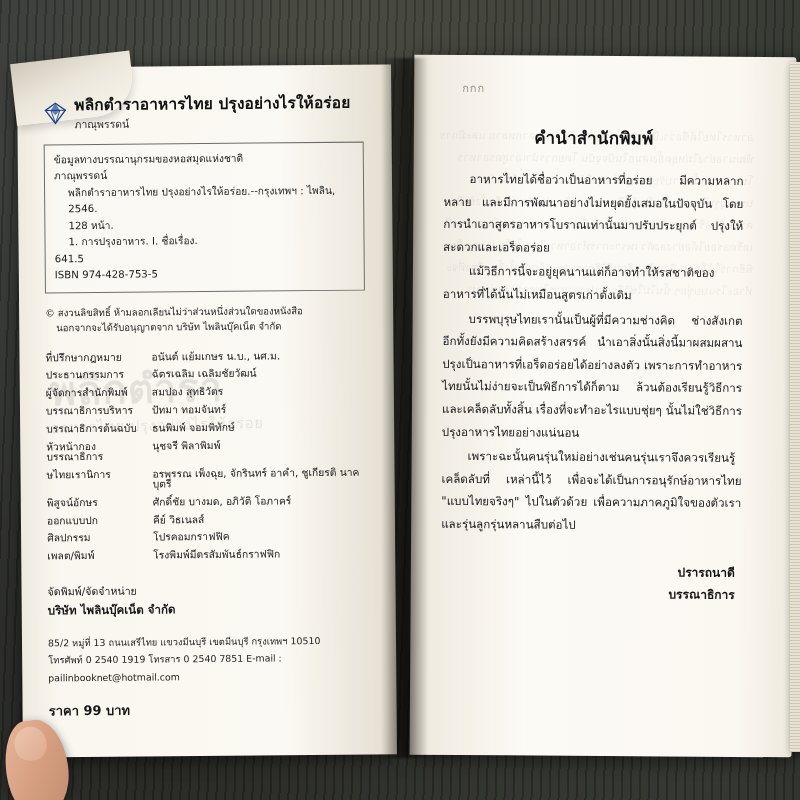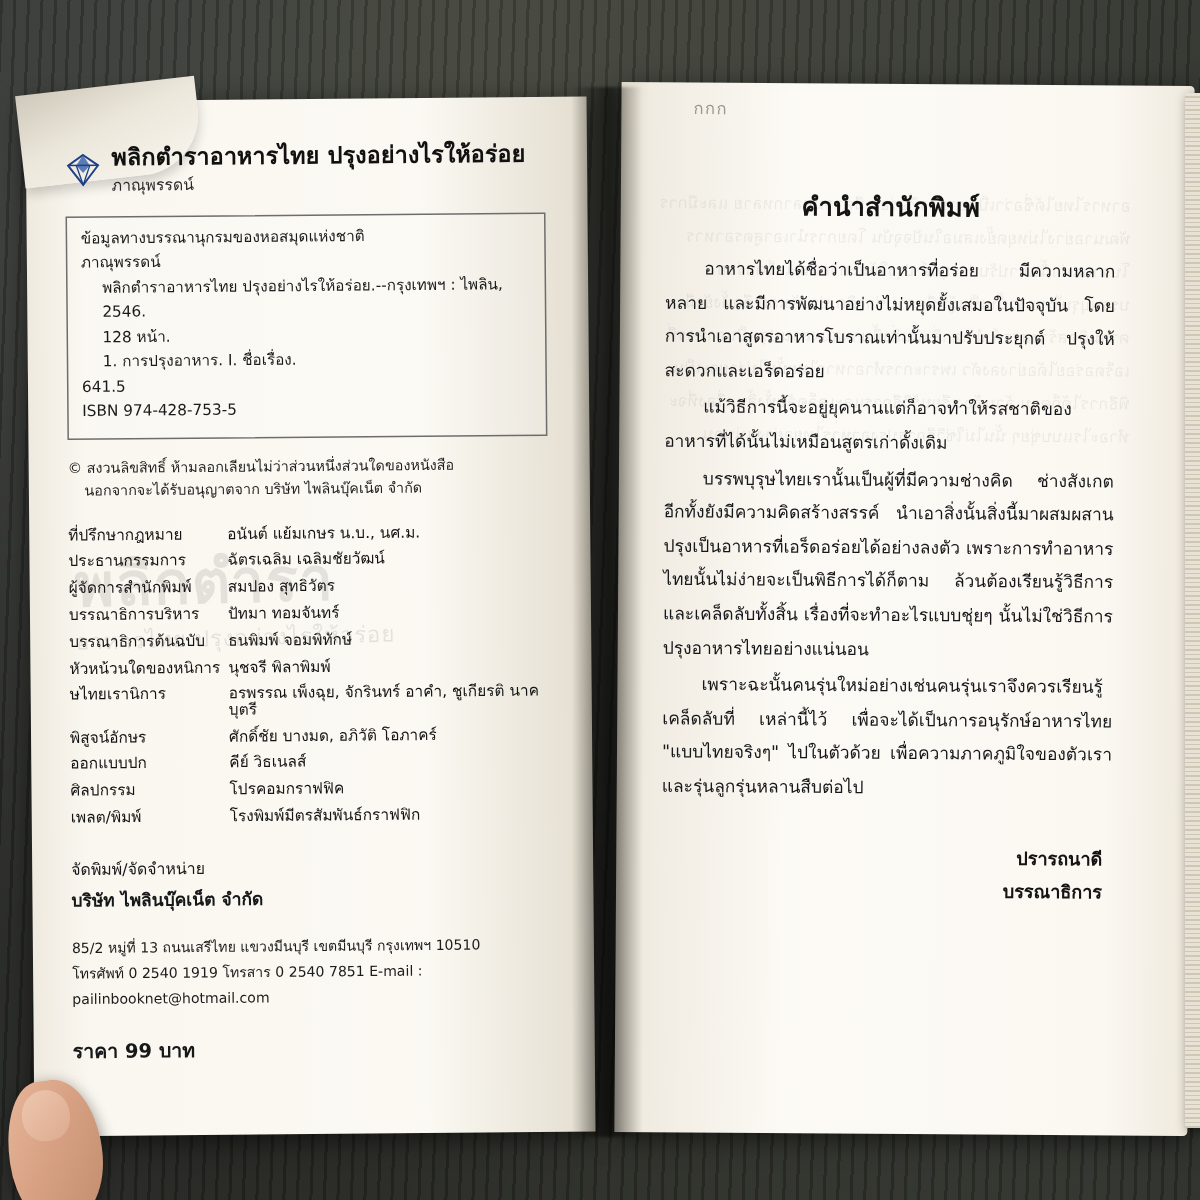--- a/index.html
+++ b/index.html
@@ -235,21 +235,21 @@
   .rp-content {
     position: absolute;
     left: 30px;
     top: 40px;
     width: 300px;
     color: #141414;
   }
   .folio {
     position: absolute;
     left: 48px;
-    top: 8px;
+    top: 24px;
     font-size: 11px;
     color: #9c968a;
     letter-spacing: 1px;
     text-align: center;
   }
   .rp-heading {
     text-align: center;
     font-size: 17px;
     font-weight: bold;
     margin-top: 28px;
@@ -376,21 +376,21 @@
           </div>
           <div class="credit-row">
             <div class="credit-role">บรรณาธิการบริหาร</div>
             <div class="credit-value">ปัทมา ทอมจันทร์</div>
           </div>
           <div class="credit-row">
             <div class="credit-role">บรรณาธิการต้นฉบับ</div>
             <div class="credit-value">ธนพิมพ์ จอมพิทักษ์</div>
           </div>
           <div class="credit-row">
-            <div class="credit-role">หัวหน้วนใดของหนิการ</div>
+            <div class="credit-role">หัวหน้ากองบรรณาธิการ</div>
             <div class="credit-value">นุชจรี พิลาพิมพ์</div>
           </div>
           <div class="credit-row">
             <div class="credit-role">ษไทยเรานิการ</div>
             <div class="credit-value">อรพรรณ เพ็งฉุย, จักรินทร์ อาคำ, ชูเกียรติ นาคบุตรี</div>
           </div>
           <div class="credit-row">
             <div class="credit-role">พิสูจน์อักษร</div>
             <div class="credit-value">ศักดิ์ชัย บางมด, อภิวัติ โอภาคร์</div>
           </div>

